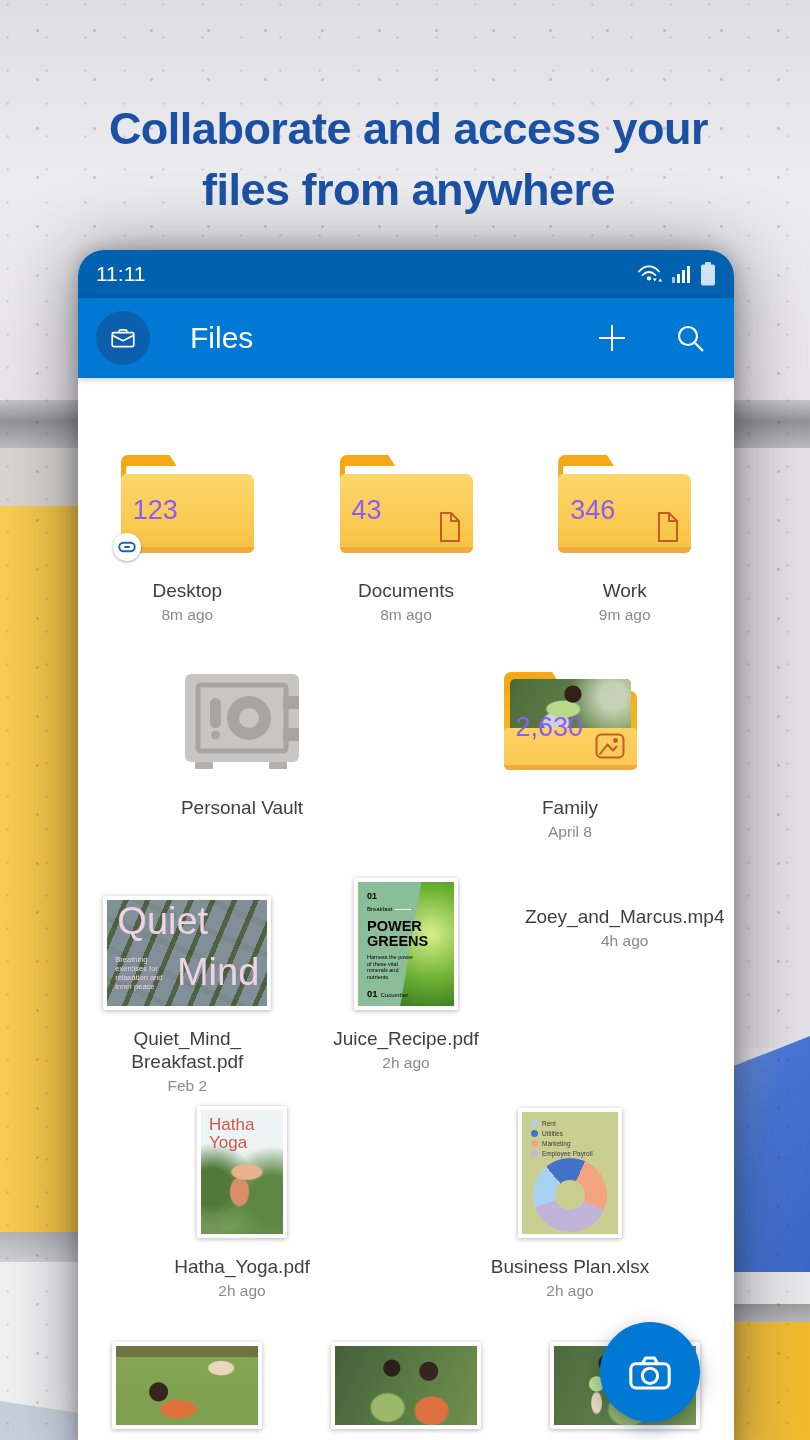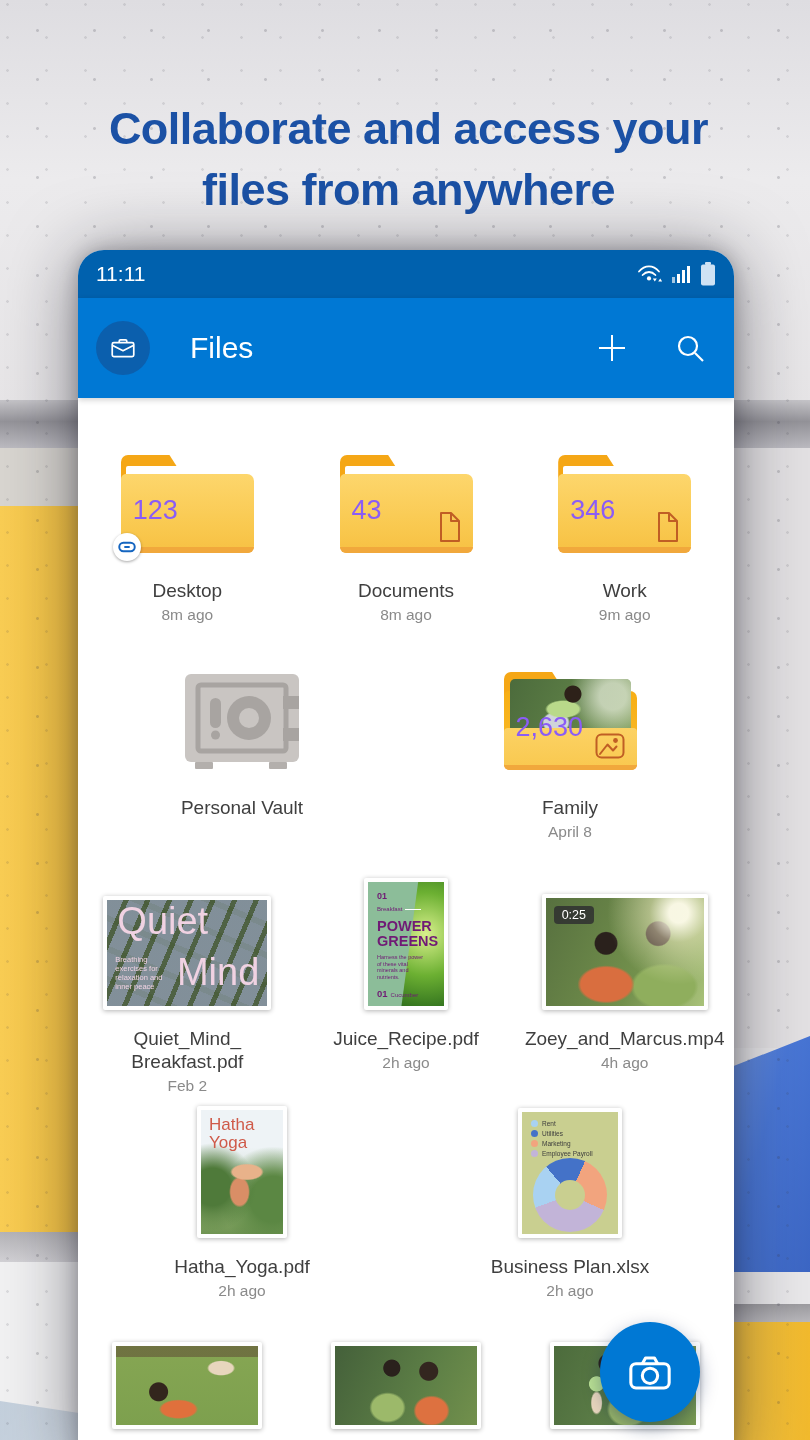--- a/index.html
+++ b/index.html
@@ -39,21 +39,21 @@
   .headline span{display:inline-block;max-width:660px;}
 
   
   .phone{position:absolute;left:78px;top:250px;width:656px;height:1212px;
     border-radius:26px 26px 0 0;overflow:hidden;background:#fff;
     box-shadow:0 6px 70px rgba(18,18,30,.5),0 0 18px rgba(18,18,30,.25);}
   .statusbar{height:48px;background:#0061ae;display:flex;align-items:center;
     padding:0 18px;color:#fff;}
   .sb-time{font-size:21px;}
   .sb-icons{margin-left:auto;display:flex;align-items:center;gap:8px;}
-  .appbar{height:100px;background:#0078d4;display:flex;align-items:center;
+  .appbar{height:80px;background:#0078d4;display:flex;align-items:center;
     padding:0 0 0 18px;box-shadow:0 2px 6px rgba(0,0,0,.18);position:relative;z-index:5;}
   .logo-circle{width:54px;height:54px;border-radius:50%;background:#0b5fad;
     display:flex;align-items:center;justify-content:center;flex:0 0 auto;}
   .ab-title{color:#fff;font-size:30px;margin-left:40px;}
   .ab-actions{margin-left:auto;display:flex;align-items:center;gap:46px;padding-right:28px;}
   .ab-btn{width:32px;height:32px;display:flex;align-items:center;justify-content:center;cursor:pointer;}
 
   .screen{position:absolute;top:148px;left:0;right:0;bottom:0;background:#fff;}
   .row{position:absolute;left:0;right:0;display:flex;}
   .cell{flex:1;display:flex;flex-direction:column;align-items:center;}
@@ -102,21 +102,21 @@
   .vaultbox{width:133px;height:98px;display:flex;align-items:flex-end;justify-content:center;}
 
   
   .card{background:#fff;padding:4px;box-shadow:0 1px 5px rgba(0,0,0,.3);border-radius:2px;}
   .th-quiet{width:160px;height:106px;position:relative;overflow:hidden;background:
     repeating-linear-gradient(113deg,rgba(128,142,152,.85) 0 15px,rgba(72,92,58,.9) 15px 20px),
     repeating-linear-gradient(23deg,#8b97a0 0 22px,#5d724d 22px 28px);}
   .qm-w1{position:absolute;top:0px;left:10px;font-size:38px;color:#f0d2e2;}
   .qm-w2{position:absolute;bottom:12px;right:8px;font-size:38px;color:#f0d2e2;text-align:right;}
   .qm-sub{position:absolute;left:8px;bottom:15px;width:54px;font-size:7.5px;line-height:9px;color:#f0d2e2;}
-  .th-juice{width:76px;height:124px;position:relative;background:#8cbd99;overflow:hidden;color:#701a75;}
+  .th-juice{width:96px;height:124px;position:relative;background:#8cbd99;overflow:hidden;color:#000000;}
   .ju-photo{position:absolute;inset:0;background:radial-gradient(circle at 76% 42%,#d8f08c,#6cb032 45%,#2e6e1d 85%);
     clip-path:polygon(66% 0,100% 0,100% 100%,44% 100%);}
   .ju-text{position:absolute;inset:0;padding:9px 0 0 9px;}
   .ju-num{font-size:9px;font-weight:700;}
   .ju-sec{font-size:6px;margin-top:5px;}
   .ju-sec::after{content:"";display:inline-block;width:16px;height:1px;background:#fff;vertical-align:middle;margin-left:3px;}
   .ju-title{font-size:14.5px;font-weight:700;line-height:15px;margin-top:7px;width:60px;}
   .ju-sub{font-size:5.5px;line-height:6.5px;margin-top:5px;width:52px;}
   .ju-items{margin-top:8px;}
   .ju-items div{font-size:6px;margin-top:5px;}
@@ -402,27 +402,20 @@
             </div>
           </div>
               </div>
             </div>
           <div class="tname">Juice_Recipe.pdf</div>
           <div class="tmeta">2h ago</div>
         </div>
       </div>
       <div class="cell">
         <div class="tile">
-          <div class="thumbbox">
-              <div class="card">
-                <div class="th-zoey">
-            <span class="vbadge">0:25</span>
-          </div>
-              </div>
-            </div>
           <div class="tname">Zoey_and_Marcus.mp4</div>
           <div class="tmeta">4h ago</div>
         </div>
       </div>
     </div>
 
     <div class="row r4" style="top:714px;">
       <div class="cell">
         <div class="tile">
           <div class="thumbbox">

